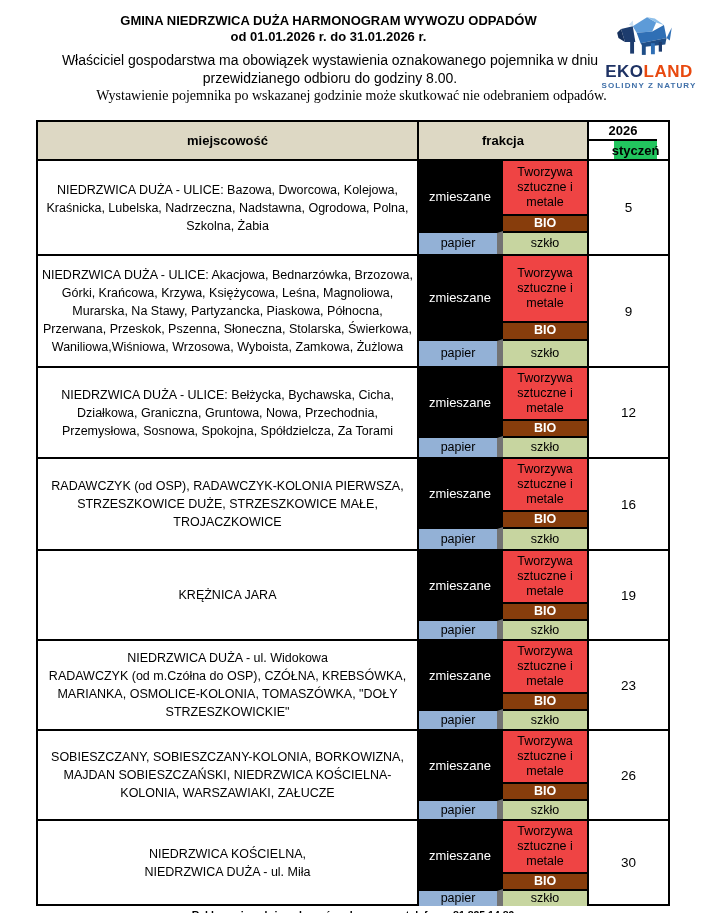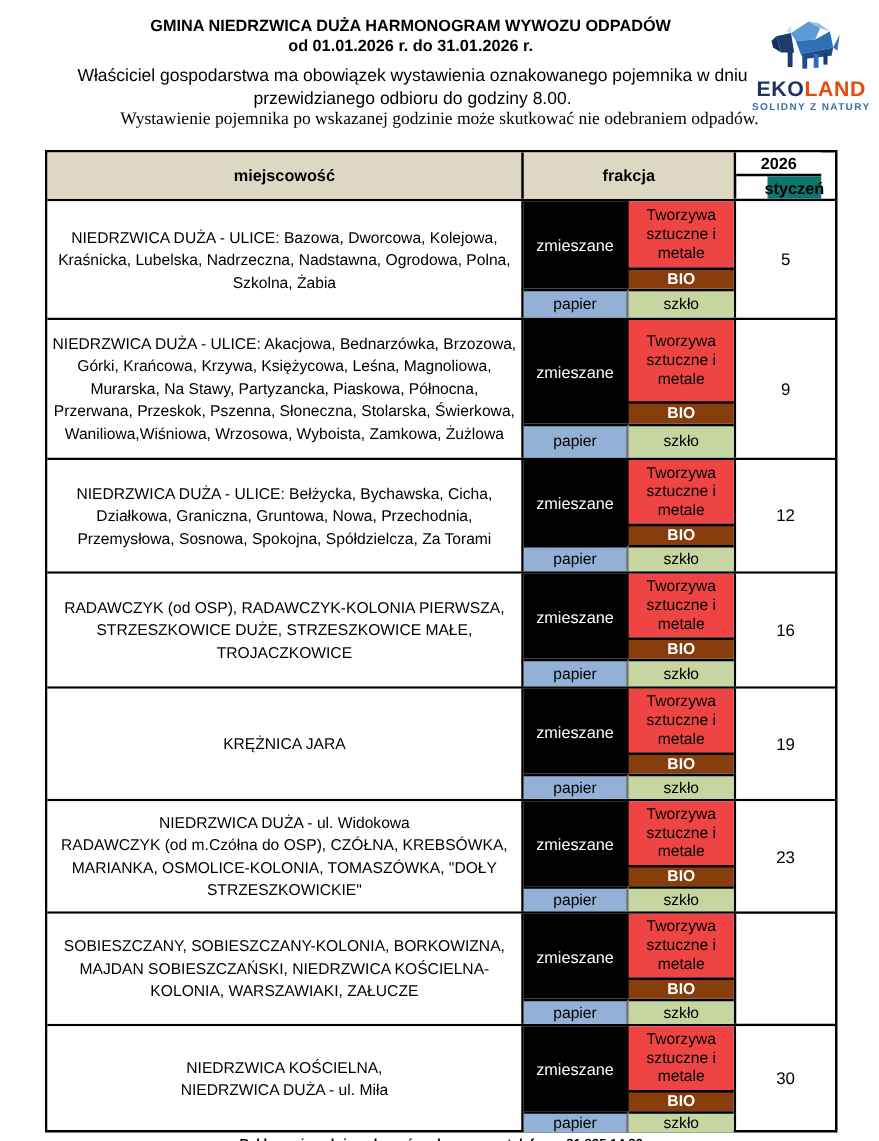--- a/index.html
+++ b/index.html
@@ -41,36 +41,36 @@
   
   .hrow { height: 37px; }
   .h-cell { display: flex; align-items: center; justify-content: center;
             font-weight: bold; font-size: 13px; background: #DDD8C4; }
   .h-area { width: 379px; }
   .h-frak { width: 172px; border-left: 2px solid #000; border-right: 2px solid #000; }
   .h-right { width: 68px; display: flex; flex-direction: column; }
   .h-year  { height: 19px; background: #ffffff; border-bottom: 2px solid #000;
              display: flex; align-items: center; justify-content: center;
              font-weight: bold; font-size: 13px; }
-  .h-month { flex: 1; background: #0f766e; display: flex; align-items: center;
+  .h-month { flex: 1; background: #22c55e; display: flex; align-items: center;
              justify-content: center; font-weight: bold; font-size: 13px; margin-left: 25px; }
 
   
   .fgrid { display: grid; height: 100%;
            grid-template-columns: 1fr 1fr;
            grid-template-rows: 57fr 16fr 24fr; }
   .fcell { display: flex; align-items: center; justify-content: center;
            text-align: center; font-size: 12.5px; line-height: 15px; }
   .f-zmieszane { grid-area: 1 / 1 / 3 / 2; background: #000000; color: #ffffff;
                  border-right: 2px solid #000; font-size: 13px; }
   .f-tworzywa  { grid-area: 1 / 2 / 2 / 3; background: #ef4444; padding: 3px 6px; }
   .f-bio       { grid-area: 2 / 2 / 3 / 3; background: #873D0C; color: #ffffff;
                  font-weight: bold; border-top: 2px solid #000; }
   .f-papier    { grid-area: 3 / 1 / 4 / 2; background: #93B1D6;
-                 border-top: 2px solid #000; border-right: 2px solid #737373; }
+                 border-top: 2px solid #000; border-right: 6px solid #737373; }
   .f-szklo     { grid-area: 3 / 2 / 4 / 3; background: #C7D5A0; border-top: 2px solid #000; }
 
   
   .page-footer { text-align: center; font-size: 10.5px; font-weight: bold; margin-top: 3px; }
 </style>
 </head>
 <body>
 
 <div class="page-header">
   <div class="title-block">
@@ -205,20 +205,21 @@
       <div class="c-area">SOBIESZCZANY, SOBIESZCZANY-KOLONIA, BORKOWIZNA, MAJDAN SOBIESZCZAŃSKI, NIEDRZWICA KOŚCIELNA-KOLONIA, WARSZAWIAKI, ZAŁUCZE</div>
       <div class="c-frak">
         <div class="fgrid">
           <div class="fcell f-zmieszane">zmieszane</div>
           <div class="fcell f-tworzywa">Tworzywa sztuczne i metale</div>
           <div class="fcell f-bio">BIO</div>
           <div class="fcell f-papier">papier</div>
           <div class="fcell f-szklo">szkło</div>
         </div>
       </div>
+      <div class="c-date">26</div>
     </div>
 
     <div class="trow" style="height:85px">
       <div class="c-area">NIEDRZWICA KOŚCIELNA,
 NIEDRZWICA DUŻA - ul. Miła</div>
       <div class="c-frak">
         <div class="fgrid">
           <div class="fcell f-zmieszane">zmieszane</div>
           <div class="fcell f-tworzywa">Tworzywa sztuczne i metale</div>
           <div class="fcell f-bio">BIO</div>

